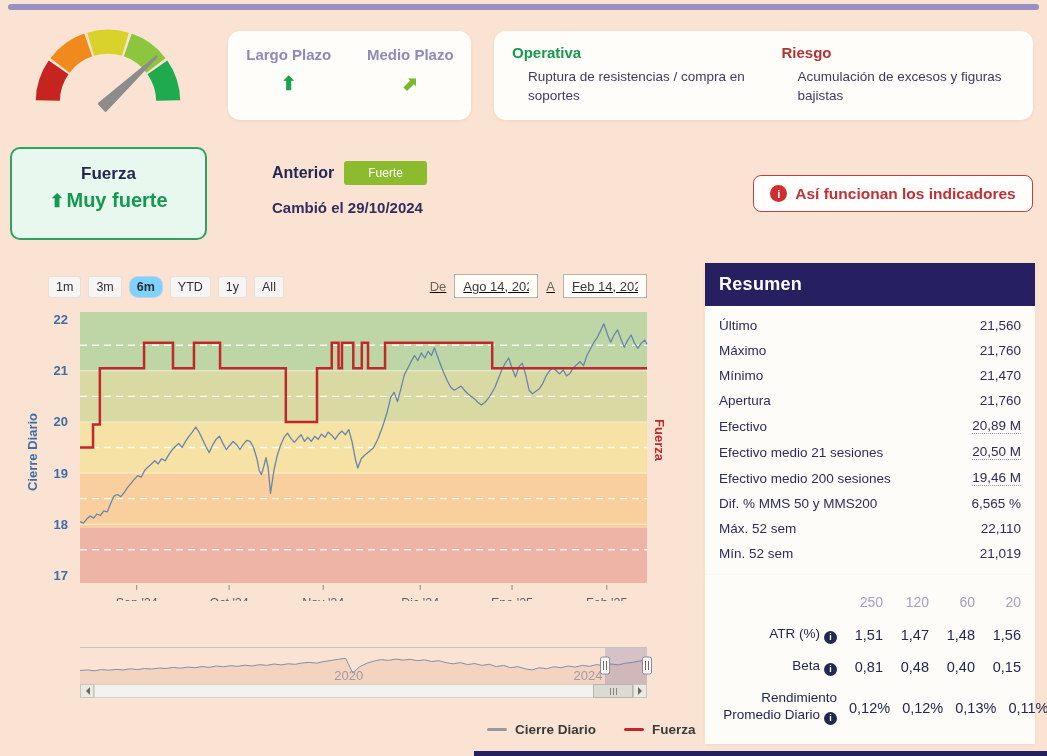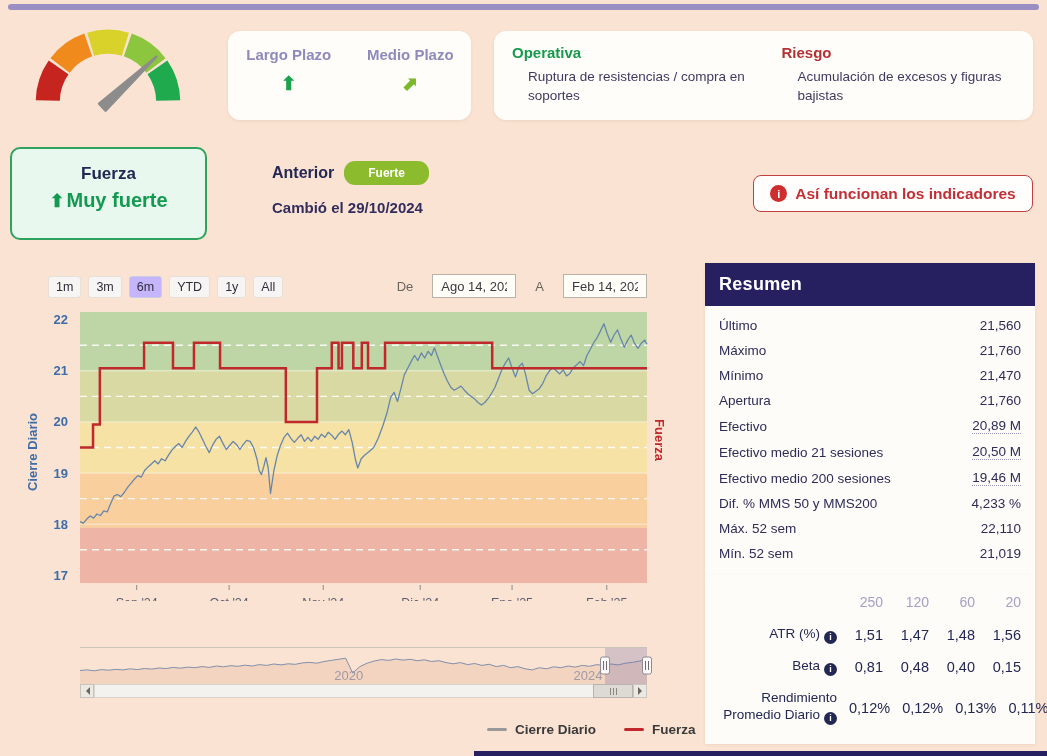--- a/index.html
+++ b/index.html
@@ -26,36 +26,36 @@
   .signal-text { margin:7px 0 0 16px; font-size:13.5px; color:#3f3a60; line-height:1.4; max-width:250px; }
 
   #fuerza-card { left:10px; top:147px; width:197px; height:93px; background:#e9f8ee;
     border:2px solid #2da35f; border-radius:10px; text-align:center; padding-top:15px; }
   .fuerza-title { font-size:17px; font-weight:700; color:#232753; }
   .fuerza-value { font-size:20px; font-weight:700; color:#129a50; margin-top:5px; }
   .fuerza-value .arr { font-size:18px; margin-right:2px; }
 
   #anterior-row { left:272px; top:161px; display:flex; align-items:center; gap:10px; }
   .anterior-label { font-size:16px; font-weight:700; color:#232753; }
-  .anterior-pill { background:#8cbb2e; color:#fff; font-size:12px; font-weight:700;
-    padding:5px 24px; border-radius:11px; }
+  .anterior-pill { background:#8cbb2e; color:#fff; font-size:12px; font-weight:400;
+    padding:5px 24px; border-radius:3px; }
   #cambio { left:272px; top:199px; font-size:15px; font-weight:700; color:#332d5e; }
 
   #info-button { left:753px; top:175px; width:280px; height:37px; background:#fffefc;
     border:1.5px solid #c04040; border-radius:8px; color:#c22f36; font-weight:700; font-size:15.5px;
     display:flex; align-items:center; justify-content:center; gap:8px; cursor:pointer; }
   .info-circle { width:17px; height:17px; border-radius:50%; background:#cf2e2e; color:#fff;
     font-size:11px; font-weight:700; display:inline-flex; align-items:center; justify-content:center; }
 
   #range-row { left:48px; top:276px; display:flex; gap:7px; }
   .range-btn { font-size:12.5px; color:#2f2f3c; background:#f6f5f3; padding:3px 7px;
     border-radius:3px; border:1px solid #e5e0d8; cursor:pointer; }
-  .range-btn.selected { background:#c4b5fd; border-color:#c7cee6; font-weight:400; }
-
-  #date-row { right:400px; top:274px; display:flex; gap:19px; align-items:center; }
+  .range-btn.selected { background:#7dd3fc; border-color:#c7cee6; font-weight:700;border-radius:9px; }
+
+  #date-row { right:400px; top:274px; display:flex; gap:8px; align-items:center;text-decoration:underline; }
   .date-label { font-size:13px; color:#6b665e; }
   .date-input { width:84px; height:24px; border:1px solid #b9b2a6; background:#fffdf8;
     font-size:13px; color:#39393f; padding:0 8px; font-family:"Liberation Sans", sans-serif; }
 
   #chart-main { left:0; top:305px; width:672px; height:296px; }
   #axis-title-left { left:32px; top:147px; transform:translate(-50%,-50%) rotate(-90deg);
     color:#3e6ca7; font-weight:700; font-size:13px; white-space:nowrap; position:absolute; }
   #axis-title-right { left:659px; top:135px; transform:translate(-50%,-50%) rotate(90deg);
     color:#c0282c; font-weight:700; font-size:13px; white-space:nowrap; position:absolute; }
 
@@ -276,21 +276,21 @@
       <div class="resumen-row">
         <span class="resumen-label">Efectivo medio 21 sesiones</span>
         <span class="resumen-value dotted">20,50 M</span>
       </div>
       <div class="resumen-row">
         <span class="resumen-label">Efectivo medio 200 sesiones</span>
         <span class="resumen-value dotted">19,46 M</span>
       </div>
       <div class="resumen-row">
         <span class="resumen-label">Dif. % MMS 50 y MMS200</span>
-        <span class="resumen-value">4,233 %</span>
+        <span class="resumen-value">6,565 %</span>
       </div>
       <div class="resumen-row">
         <span class="resumen-label">Máx. 52 sem</span>
         <span class="resumen-value">22,110</span>
       </div>
       <div class="resumen-row">
         <span class="resumen-label">Mín. 52 sem</span>
         <span class="resumen-value">21,019</span>
       </div>
     </div>

